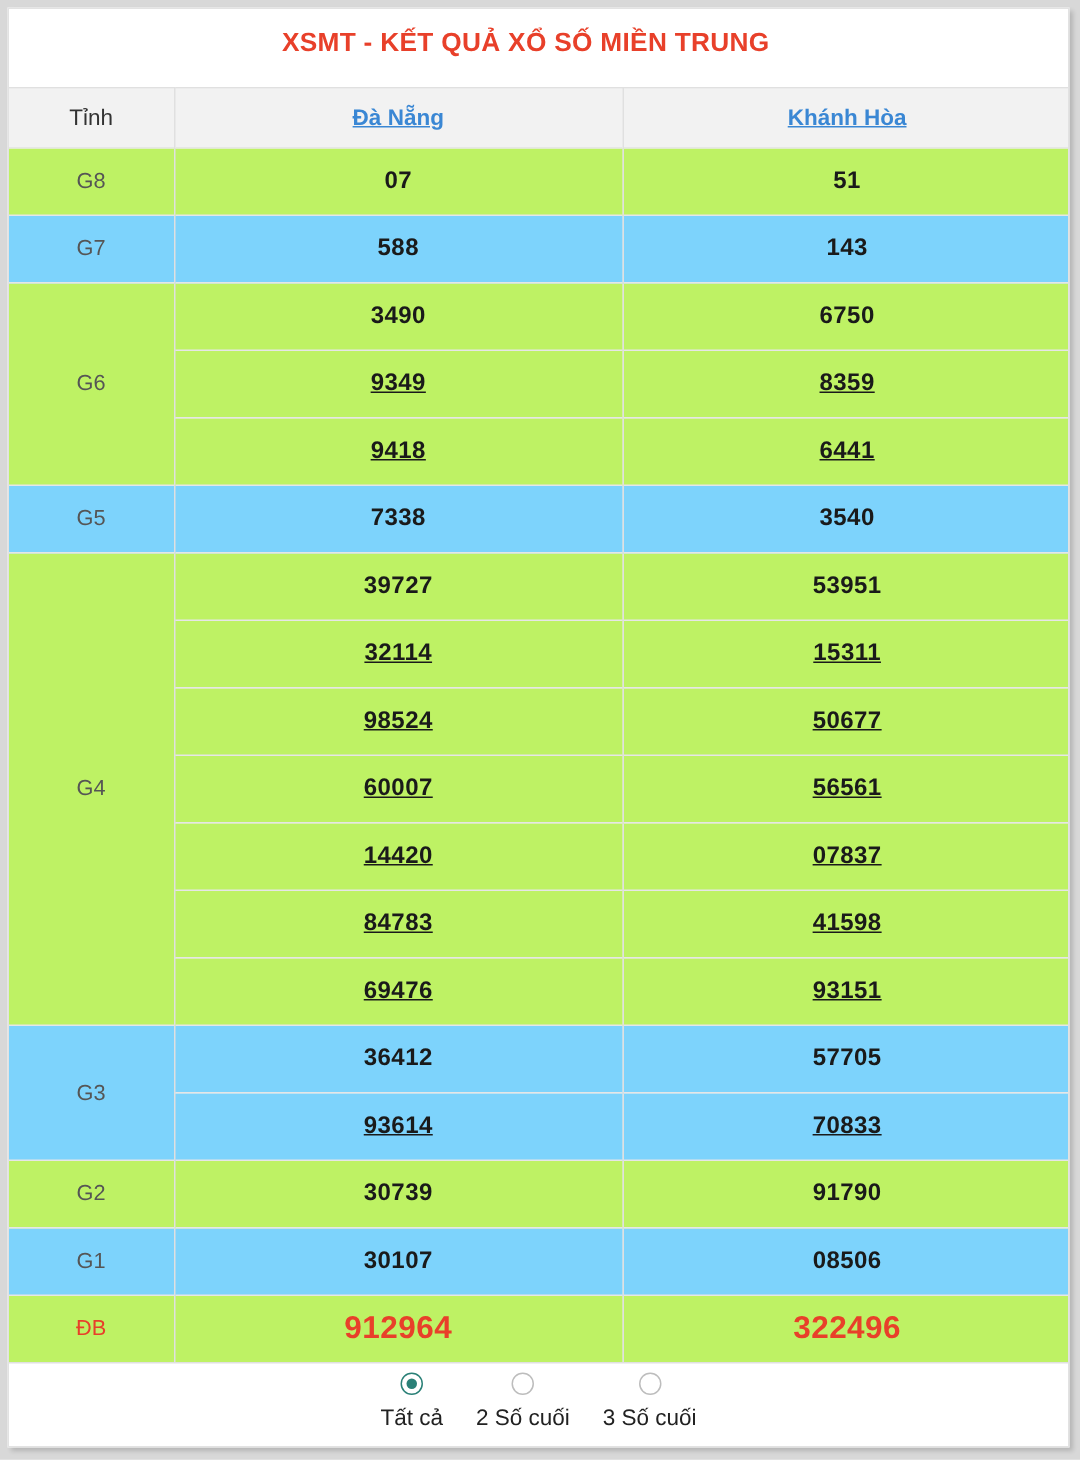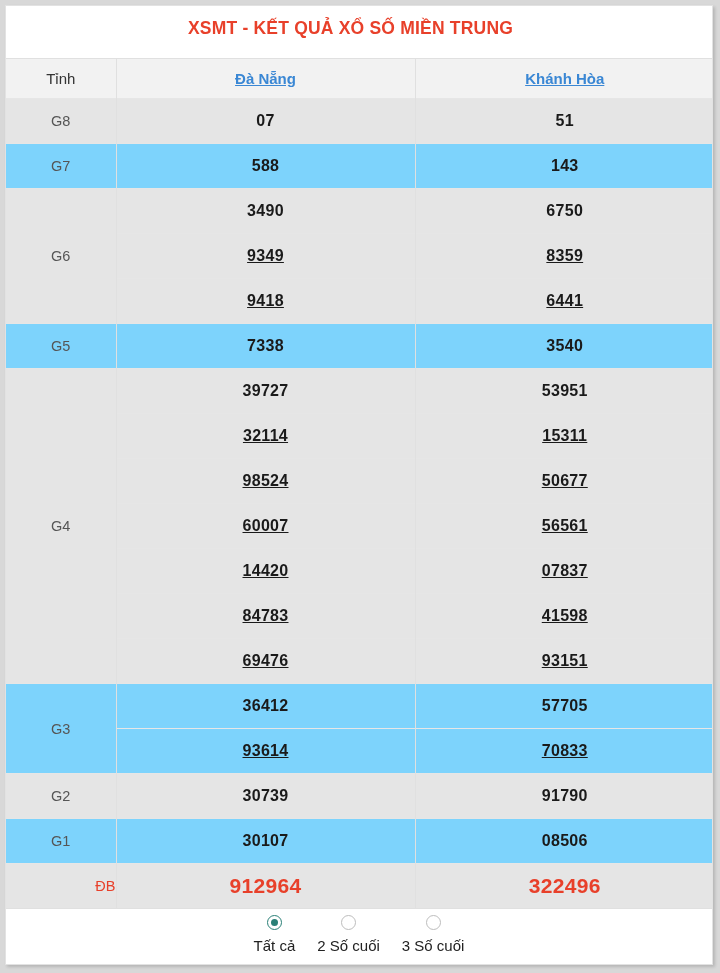--- a/index.html
+++ b/index.html
@@ -68,21 +68,21 @@
     border-top: 1px solid #e6e6e6;
     border-right: 1px solid #e0e0e0;
     text-align: center;
     vertical-align: middle;
     padding: 0;
   }
   table.results td:last-child { border-right: none; }
 
   tr.band-head td { background: #f2f2f2; border-top: 1px solid #e0e0e0; }
   tr.shade td     { background: #7dd3fc; }
-  tr.plain td     { background: #e5e5e5; }
+  tr.plain td     { background: #bef264; }
 
   .hdr-label {
     font-size: 15px;
     font-weight: normal;
     color: #333;
     height: 39px;
     line-height: 39px;
   }
   .hdr-prov {
     font-size: 15px;
@@ -94,21 +94,21 @@
     color: #3a87d4;
     text-decoration: underline;
     cursor: pointer;
   }
 
   .glabel {
     font-size: 14.5px;
     color: #555;
     font-weight: normal;
   }
-  .glabel.db { color: #e8402a; text-align: right; }
+  .glabel.db { color: #e8402a; }
 
   .num {
     font-size: 16px;
     font-weight: bold;
     color: #1a1a1a;
     height: 44px;
     line-height: 44px;
     letter-spacing: 0.3px;
   }
   .num.db { color: #e8402a; font-size: 21px; }

